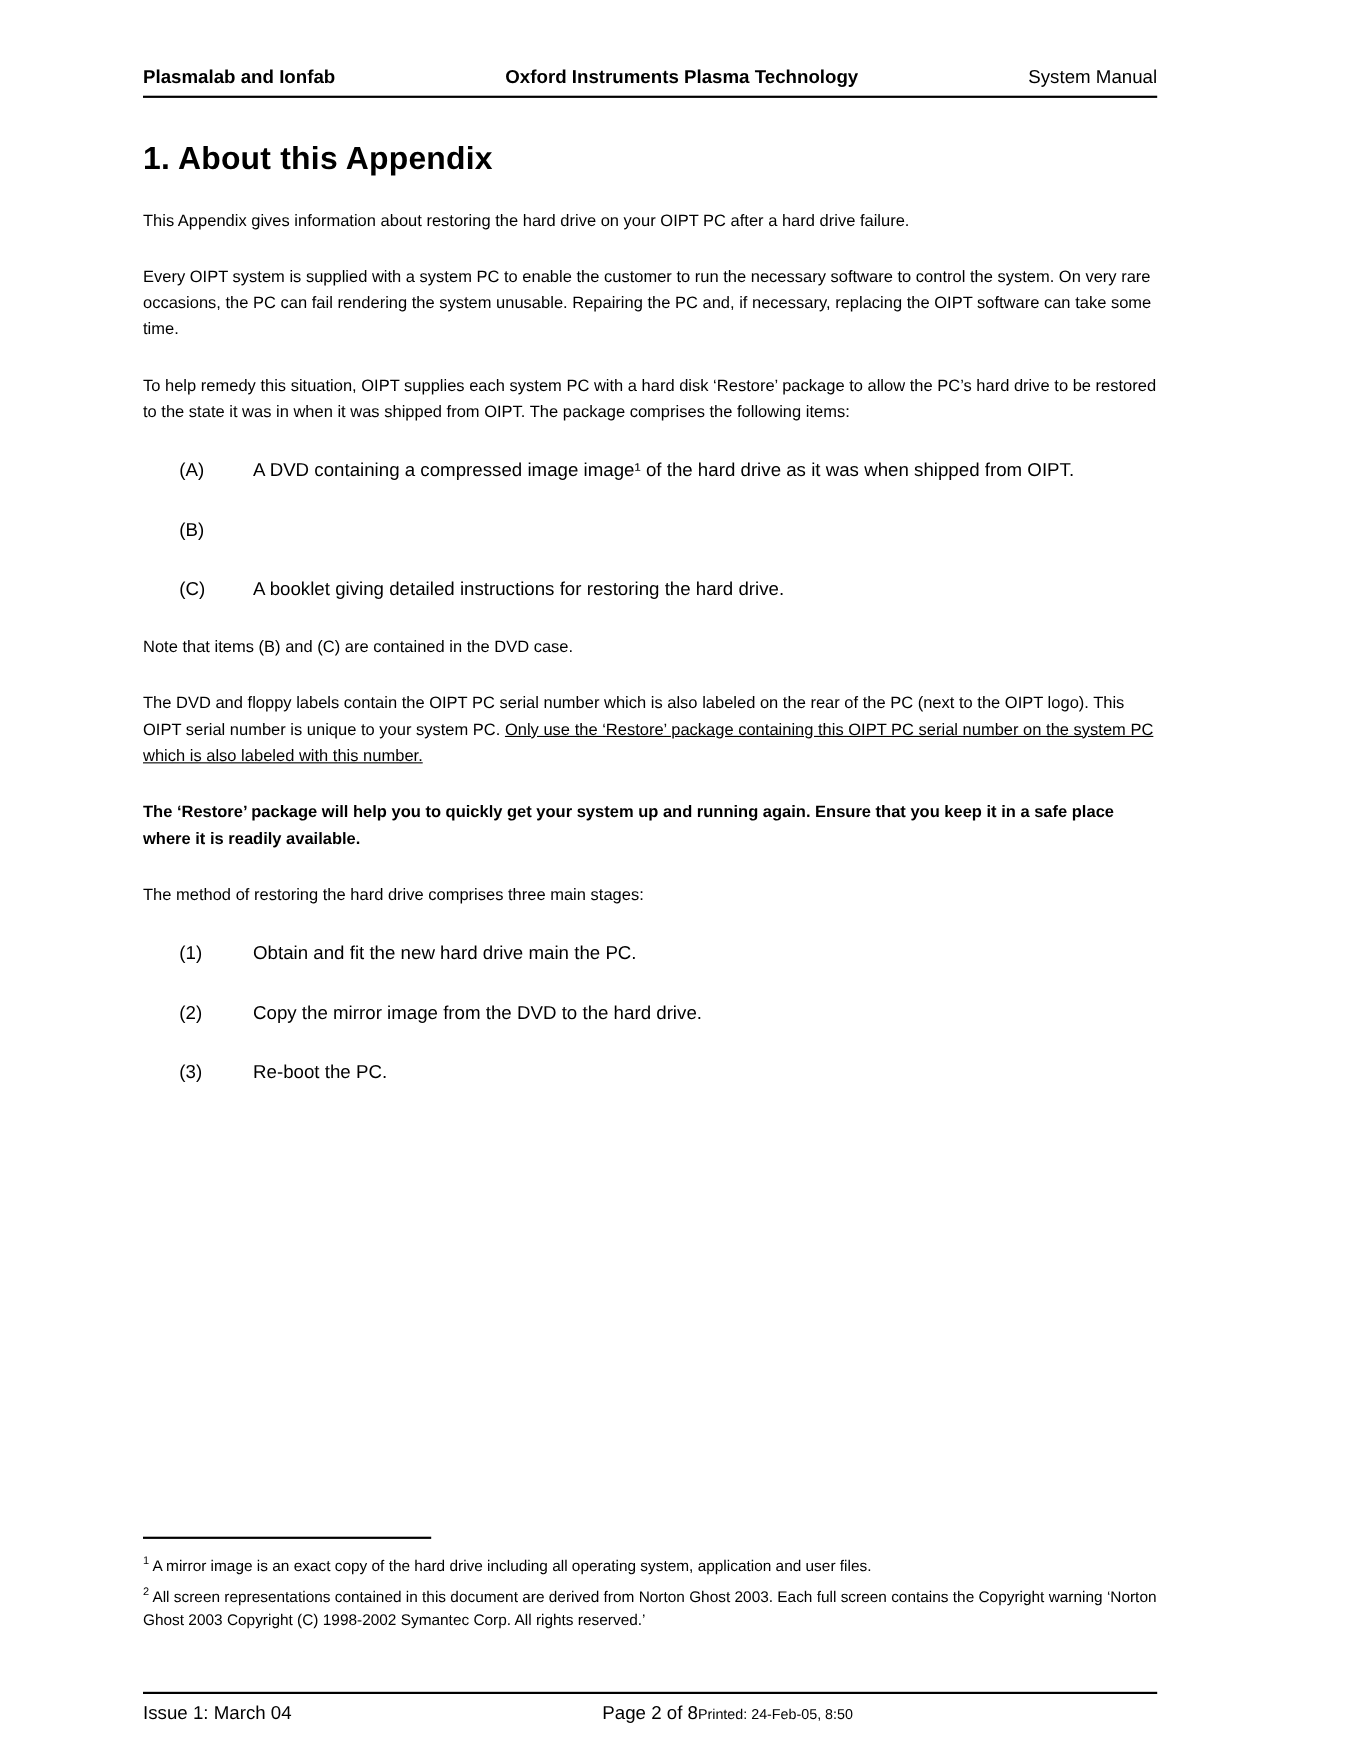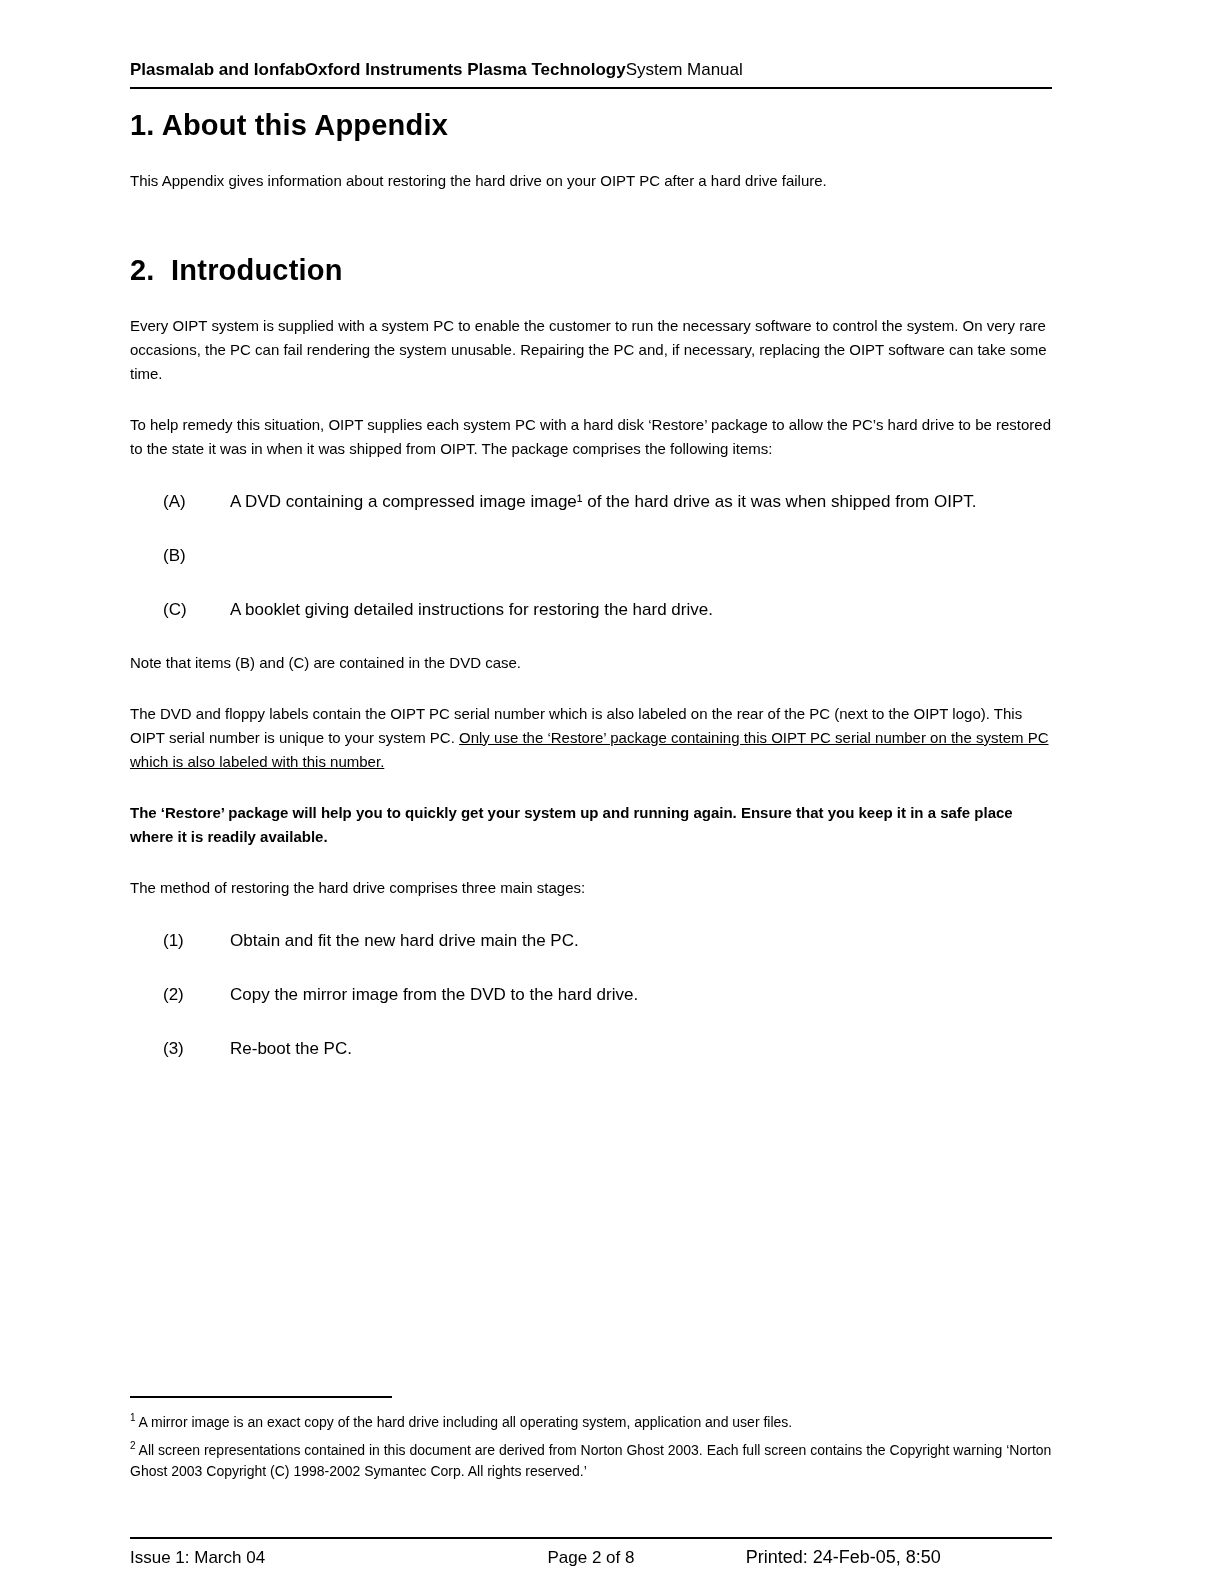--- a/index.html
+++ b/index.html
@@ -14,35 +14,36 @@
   .page {
     width: 1227px;
     height: 1586px;
     padding: 60px 175px 18px 130px;
     display: flex;
     flex-direction: column;
   }
   
   .hdr-row {
     display: flex;
+    justify-content: space-between;
     align-items: baseline;
     font-size: 17px;
     padding-bottom: 7px;
     border-bottom: 2px solid #000;
   }
   .bold { font-weight: bold; }
   
   h1 {
     font-size: 29px;
     font-weight: bold;
     margin: 34px 0 27px 0;
     white-space: pre-wrap;
     letter-spacing: 0.2px;
   }
-  h1.first { margin-top: 20px; }
+  h1.first { margin-top: 40px; }
   p {
     font-size: 15px;
     line-height: 1.6;
     margin-bottom: 27px;
   }
   .underline { text-decoration: underline; }
   p.bold-para { font-weight: bold; }
   
   .doc-list { margin-bottom: 0; }
   .list-item {
@@ -83,41 +84,40 @@
     font-size: 17px;
   }
   .footer-row {
     display: grid;
     grid-template-columns: 1fr auto 1fr;
     align-items: baseline;
     margin-top: 3px;
     font-size: 17px;
   }
   .footer-row .right-cell {
-    text-align: center;
-    font-size: 18px;
+    text-align: left;
+    font-size: 13px;
   }
   .footer-row .left-cell { text-align: left; }
   .footer-row .center-cell { text-align: center; }
 </style>
 </head>
 <body>
 
 <div class="page">
 
   <div class="hdr-row">
     <span class="bold">Plasmalab and Ionfab</span>
     <span class="bold">Oxford Instruments Plasma Technology</span>
     <span>System Manual</span>
   </div>
 
   <h1 class="first">1. About this Appendix</h1>
   <p>This Appendix gives information about restoring the hard drive on your OIPT PC after a hard drive failure.</p>
 
-  <h1>2.  Introduction</h1>
   <p>Every OIPT system is supplied with a system PC to enable the customer to run the necessary software to control the system. On very rare occasions, the PC can fail rendering the system unusable. Repairing the PC and, if necessary, replacing the OIPT software can take some time.</p>
   <p>To help remedy this situation, OIPT supplies each system PC with a hard disk ‘Restore’ package to allow the PC’s hard drive to be restored to the state it was in when it was shipped from OIPT. The package comprises the following items:</p>
 
   <div class="doc-list">
     <div class="list-item">
       <span class="list-label">(A)</span>
       <span class="list-text">A DVD containing a compressed image image¹ of the hard drive as it was when shipped from OIPT.</span>
     </div>
     <div class="list-item">
       <span class="list-label">(B)</span>

